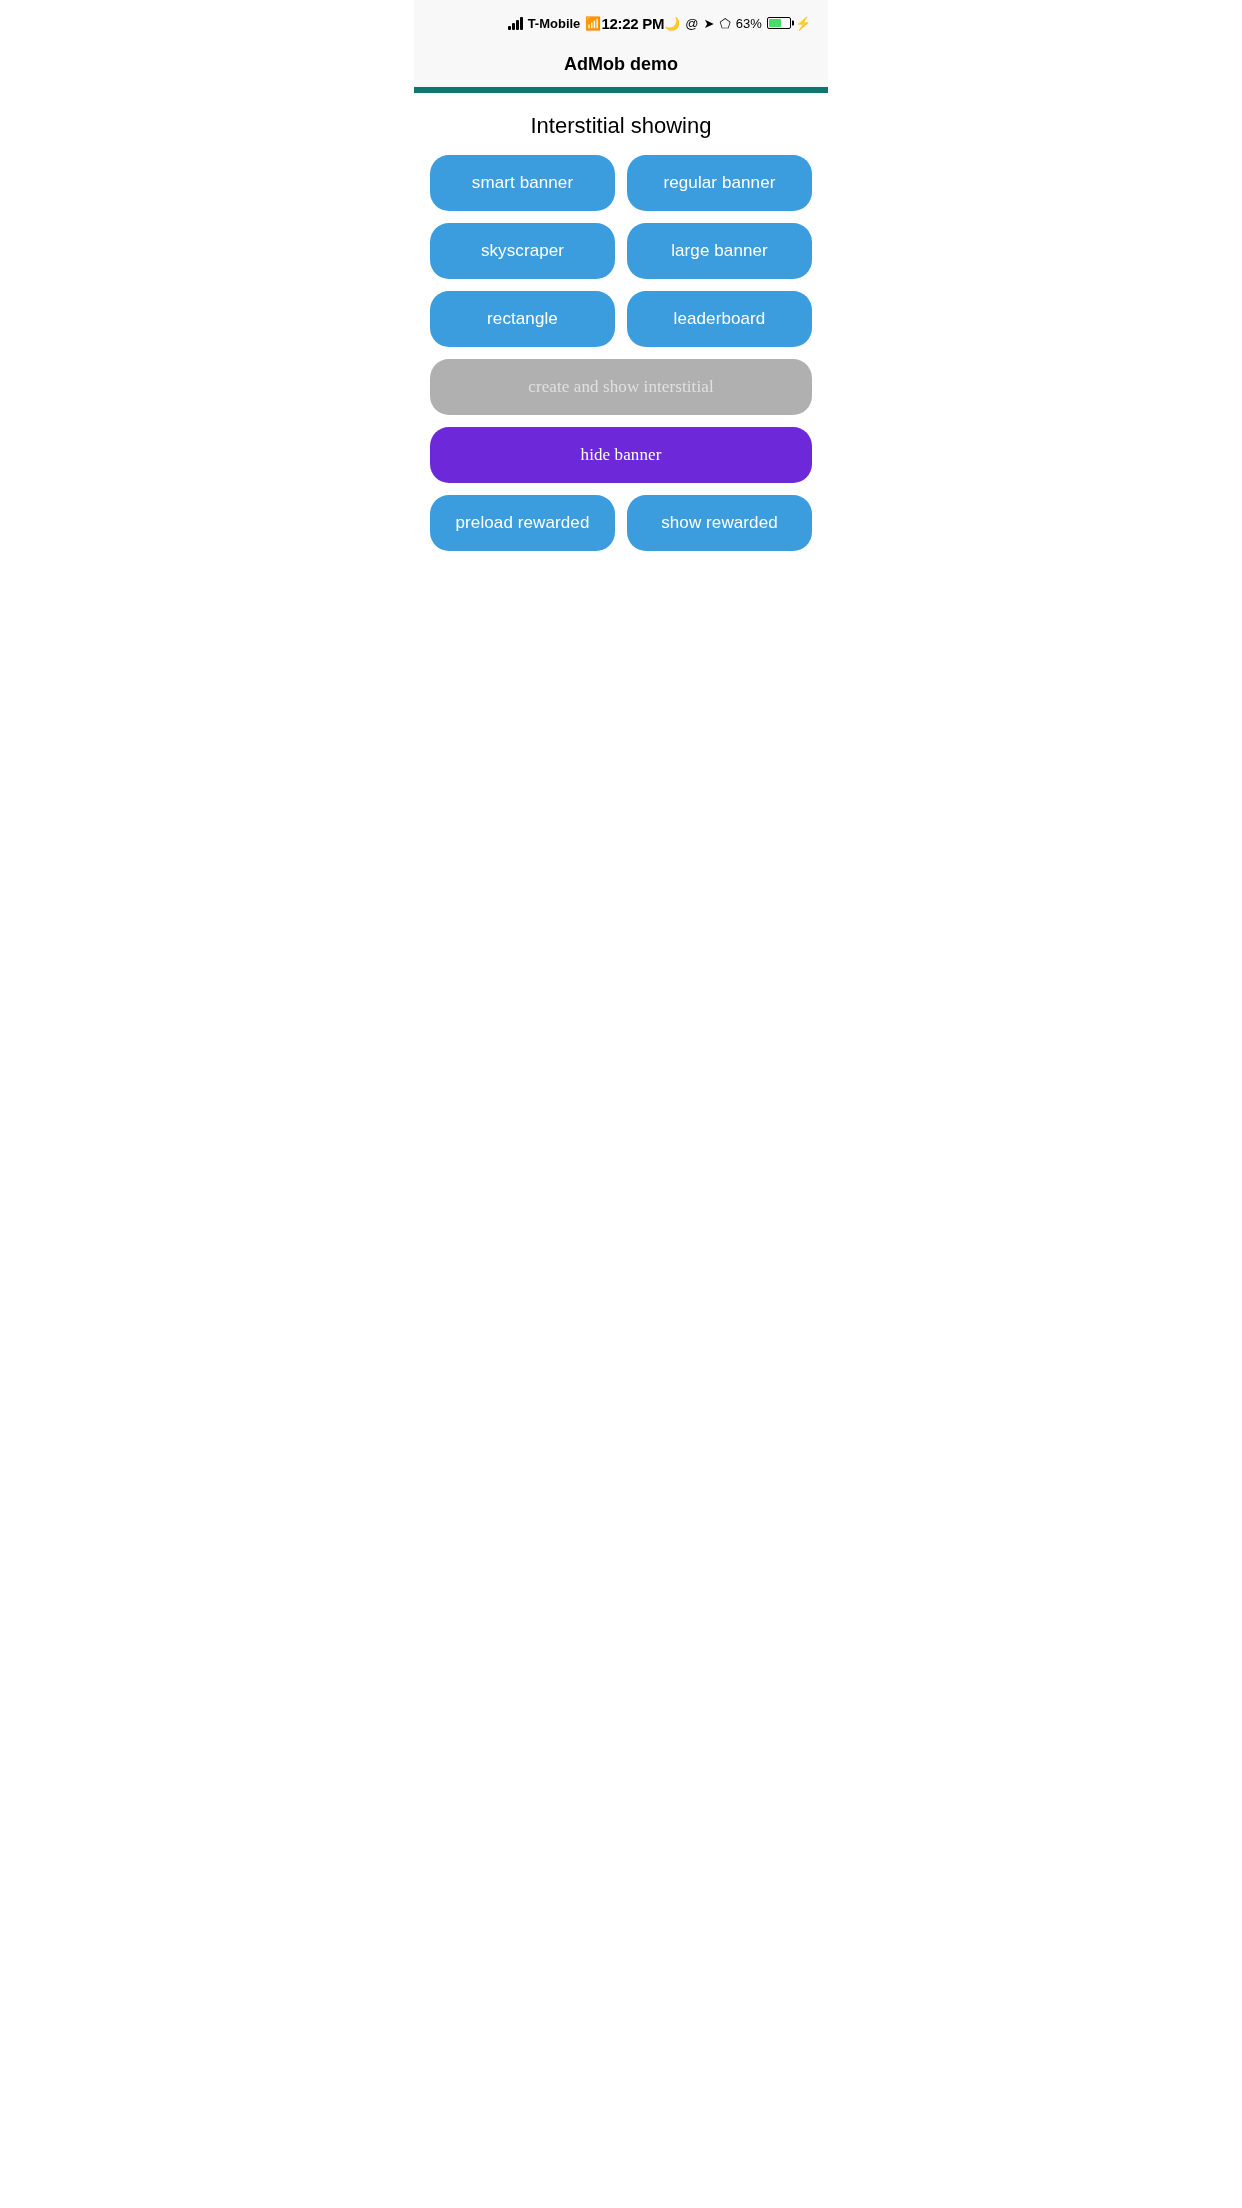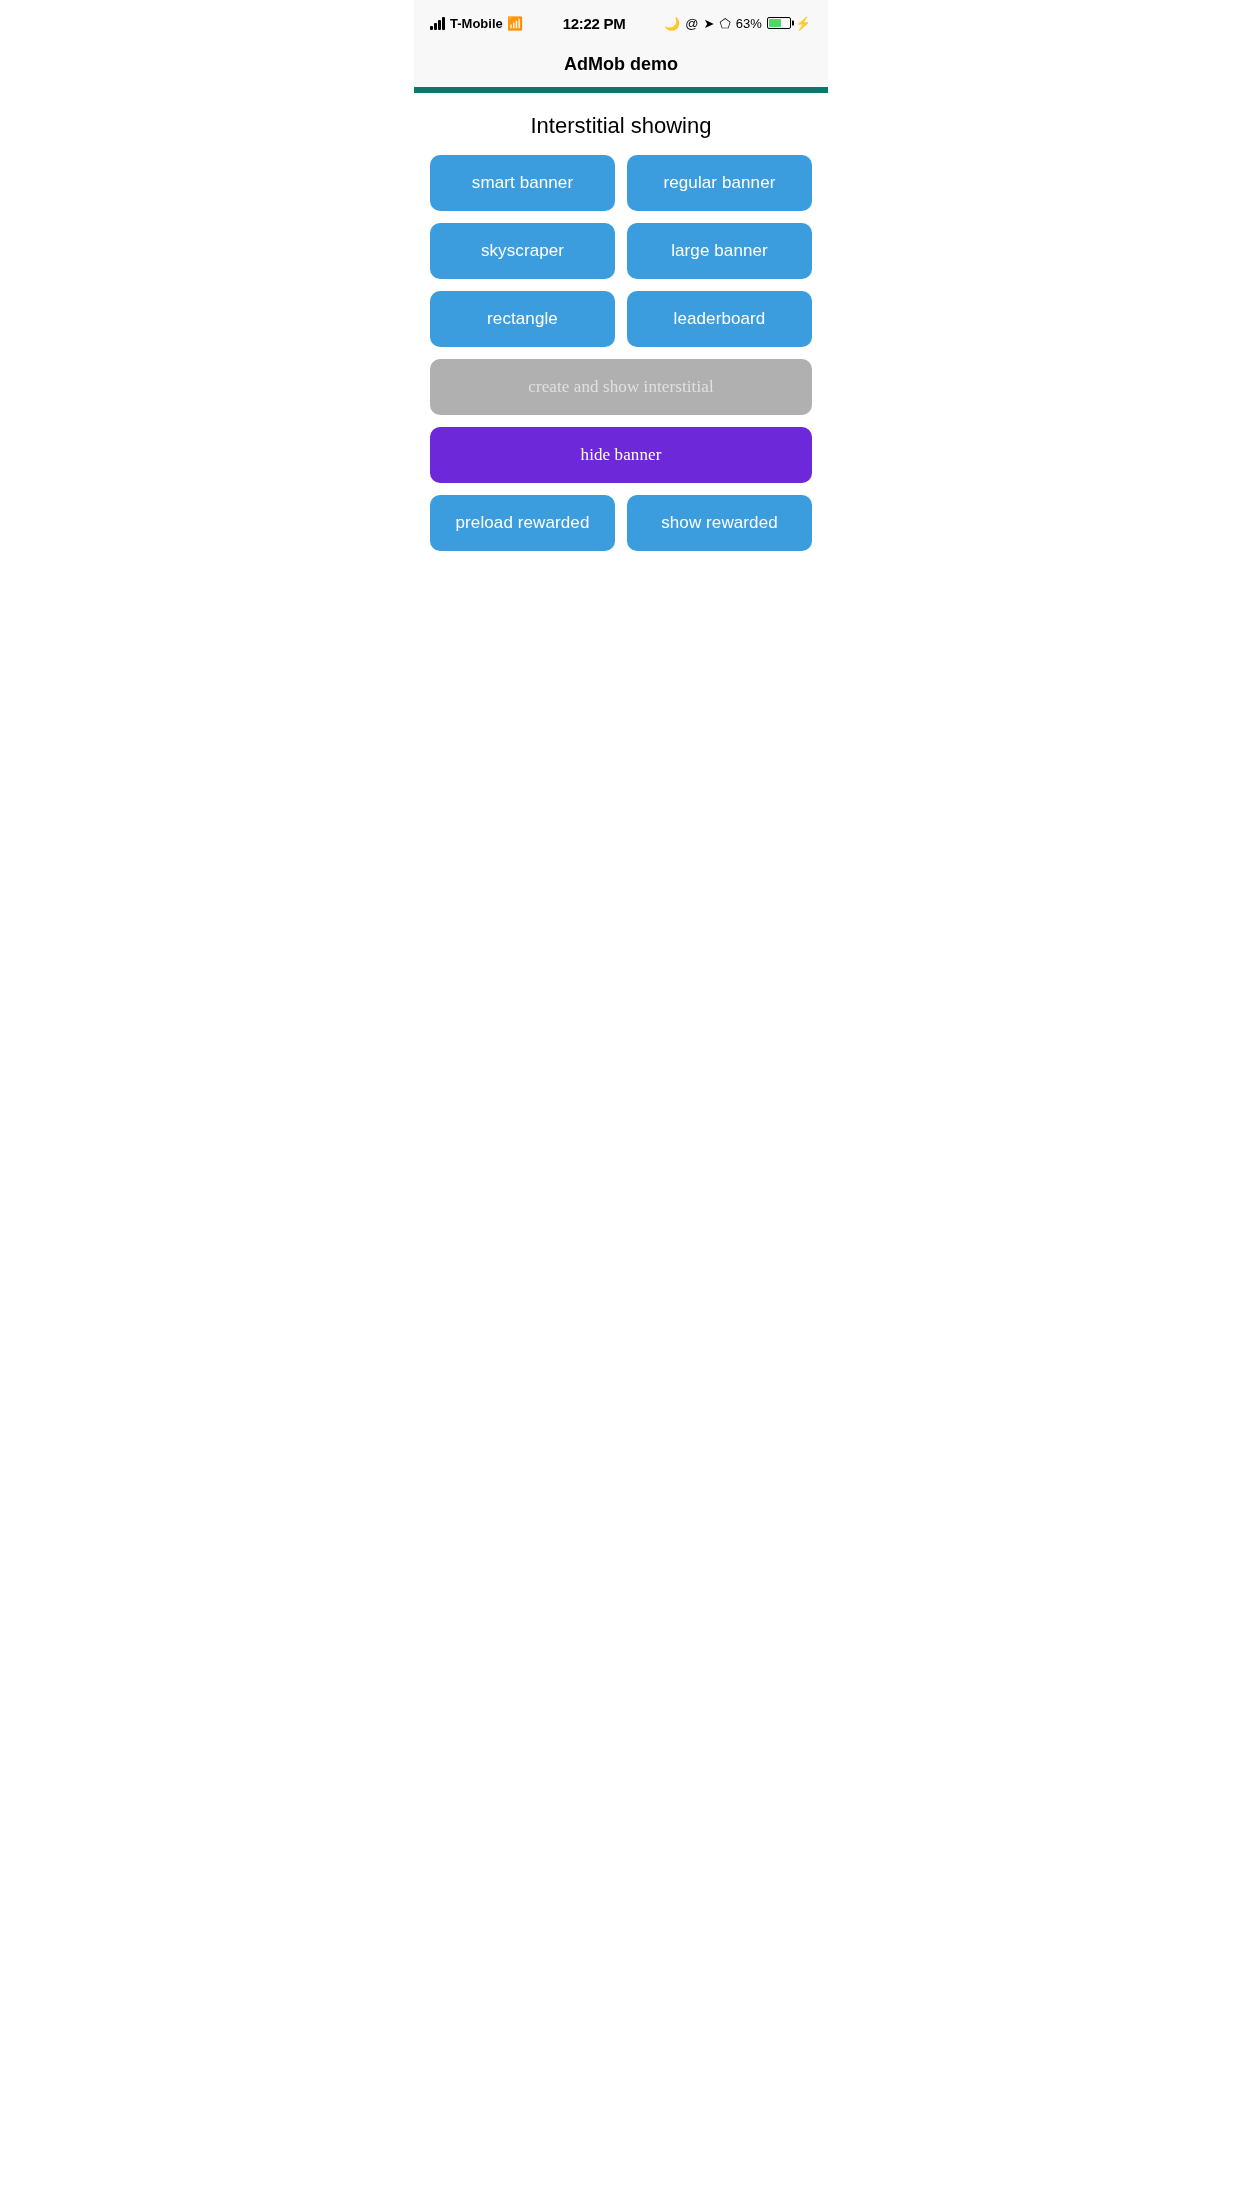--- a/index.html
+++ b/index.html
@@ -14,21 +14,21 @@
       background: #ffffff;
       width: 100%;
       max-width: 414px;
       margin: 0 auto;
       min-height: 100vh;
     }
 
     
     .status-bar {
       display: flex;
-      justify-content: space-between;
+      justify-content: flex-end;
       align-items: center;
       padding: 6px 16px 4px 16px;
       background: #f8f8f8;
       height: 44px;
     }
 
     .status-left {
       display: flex;
       align-items: center;
       gap: 5px;
@@ -132,21 +132,21 @@
     .button-grid {
       display: grid;
       grid-template-columns: 1fr 1fr;
       gap: 12px;
       margin-bottom: 12px;
     }
 
     .btn {
       padding: 18px 12px;
       border: none;
-      border-radius: 10px;
+      border-radius: 19px;
       font-size: 17px;
       font-weight: 400;
       color: #fff;
       cursor: pointer;
       text-align: center;
       letter-spacing: 0.1px;
     }
 
     .btn-blue {
       background-color: #3b9ddd;

